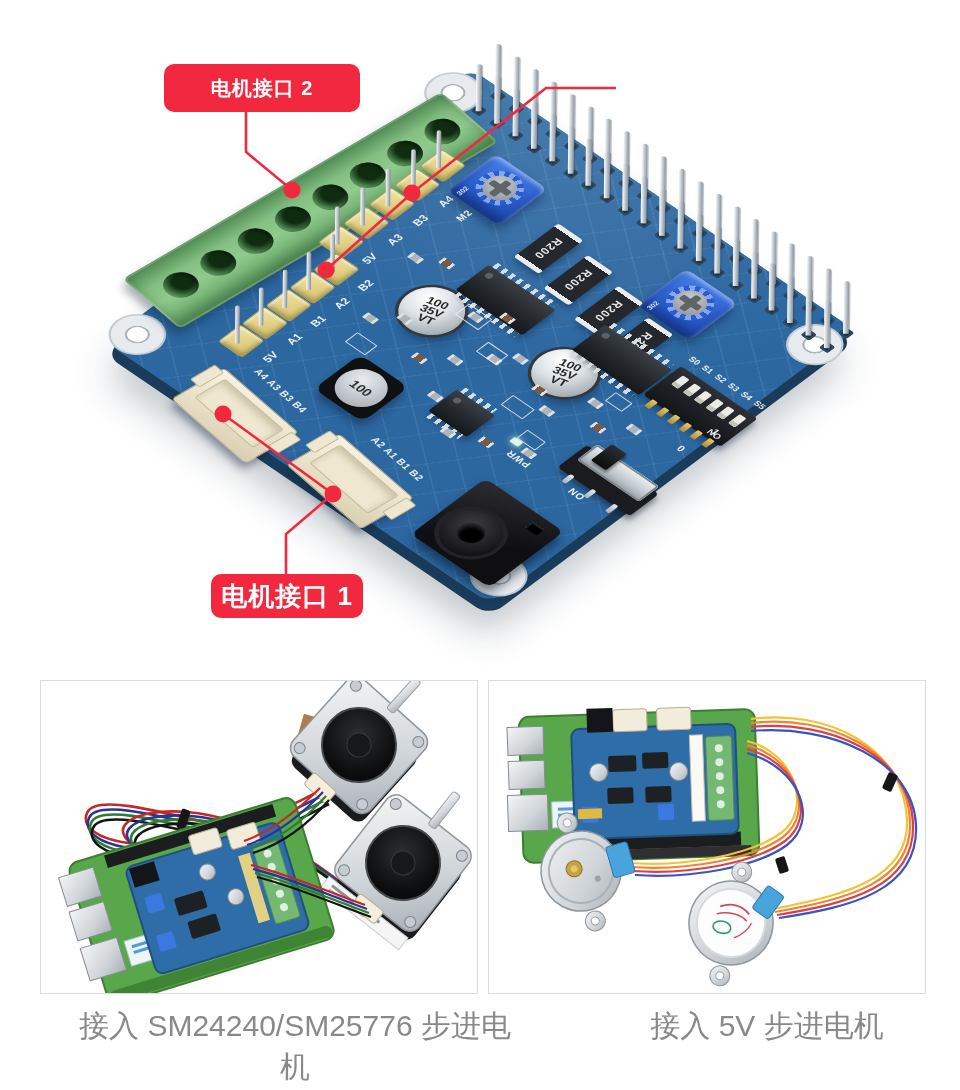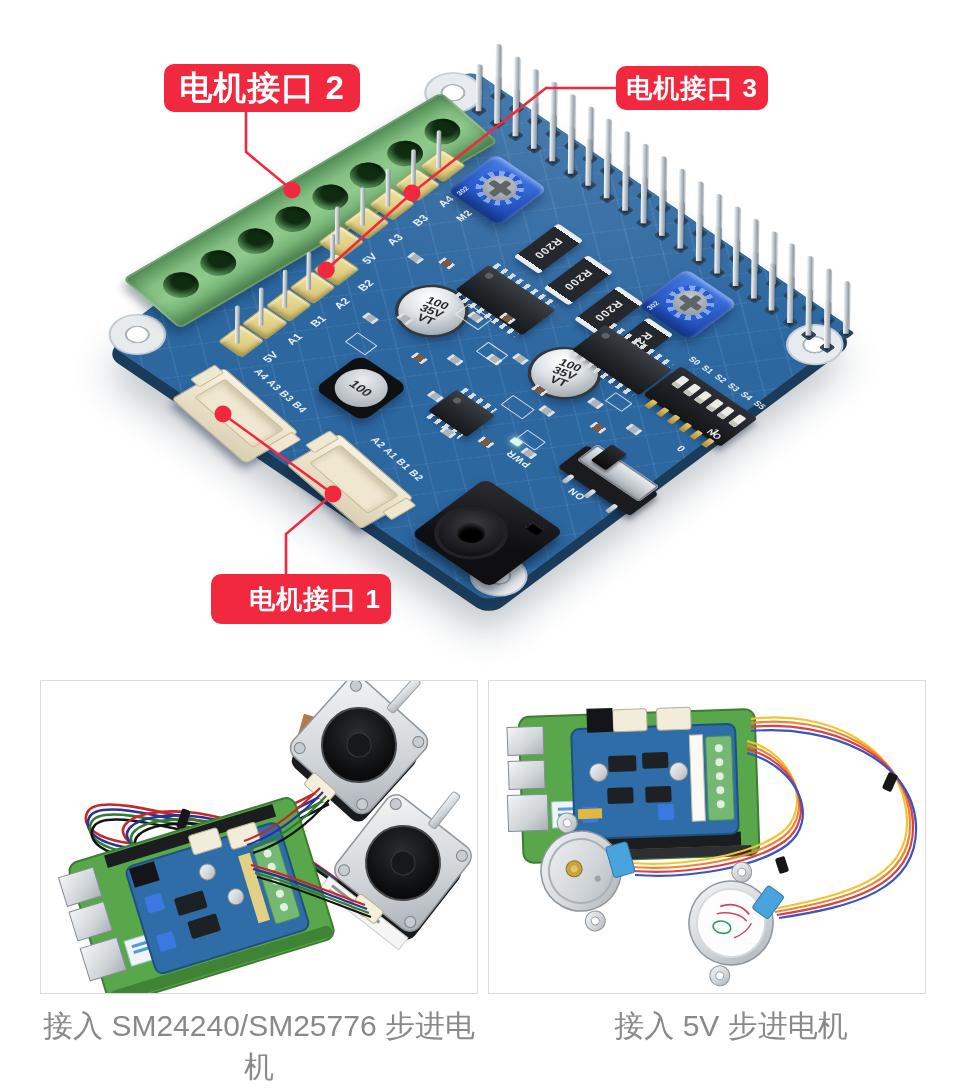--- a/index.html
+++ b/index.html
@@ -91,28 +91,28 @@
   .sp,.spb{position:absolute;width:13px;height:8px;border-radius:1px;}
   .sp{background:linear-gradient(90deg,#dde1e4 0 22%,#aeb4b9 22% 78%,#dde1e4 78%);}
   .spb{background:linear-gradient(90deg,#dde1e4 0 22%,#7c5a42 22% 78%,#dde1e4 78%);}
   .skb{position:absolute;border:1.3px solid rgba(240,248,252,.85);border-radius:1px;}
   .led{position:absolute;width:10px;height:7px;background:#dbf8e9;border-radius:1px;box-shadow:0 0 7px #c2f8d6;}
 
   
   .overlay{position:absolute;left:0;top:0;z-index:3;pointer-events:none;}
   .callout{position:absolute;background:#f2283e;color:#fff;border-radius:10px;z-index:4;
     display:flex;align-items:center;justify-content:center;font-weight:700;letter-spacing:1px;}
-  #co2{left:164px;top:64px;width:196px;height:48px;font-size:33px;text-align:center;}
+  #co2{left:164px;top:64px;width:196px;height:48px;font-size:20px;text-align:center;}
   #co3{left:616px;top:66px;width:152px;height:44px;font-size:26px;}
-  #co1{left:211px;top:574px;width:152px;height:50px;font-size:26px;padding-left:28px;}
+  #co1{left:211px;top:574px;width:152px;height:44px;font-size:26px;}
 
   
   .panel{position:absolute;top:680px;width:438px;height:314px;background:#fff;border:1px solid #dcdcdc;box-sizing:border-box;}
   #panelL{left:40px;}  #panelR{left:488px;}
-  .caption{position:absolute;top:1006px;width:438px;text-align:center;font-size:30px;color:#898989;}
+  .caption{position:absolute;top:1006px;width:438px;text-align:center;font-size:30px;color:#898989;margin-left:36px;}
   #capL{left:40px;} #capR{left:512px;}
   .ill{display:block;}
 </style>
 </head>
 <body>
 
 <div class="stage">
   <div class="hero">
 
     <div class="board">
@@ -488,21 +488,20 @@
       <g fill="#f2283e">
         <circle cx="292" cy="190" r="8.5"></circle>
         <circle cx="412" cy="193" r="8.5"></circle>
         <circle cx="326" cy="270" r="8.5"></circle>
         <circle cx="333" cy="494" r="8.5"></circle>
         <circle cx="223" cy="414" r="8.5"></circle>
       </g>
     </svg>
 
     <div class="callout" id="co2">电机接口 2</div>
-    <div class="callout" id="co3">电机接口 3</div>
     <div class="callout" id="co1">电机接口 1</div>
   </div>
 
   <div class="panel" id="panelL">
     <svg class="ill" viewBox="0 0 436 312" width="436" height="312">
       <defs>
         <linearGradient id="sil" x1="0" y1="0" x2="1" y2="1">
           <stop offset="0" stop-color="#f4f6f7"></stop>
             <stop offset=".6" stop-color="#cfd4d8"></stop>
             <stop offset="1" stop-color="#a9b0b6"></stop>

